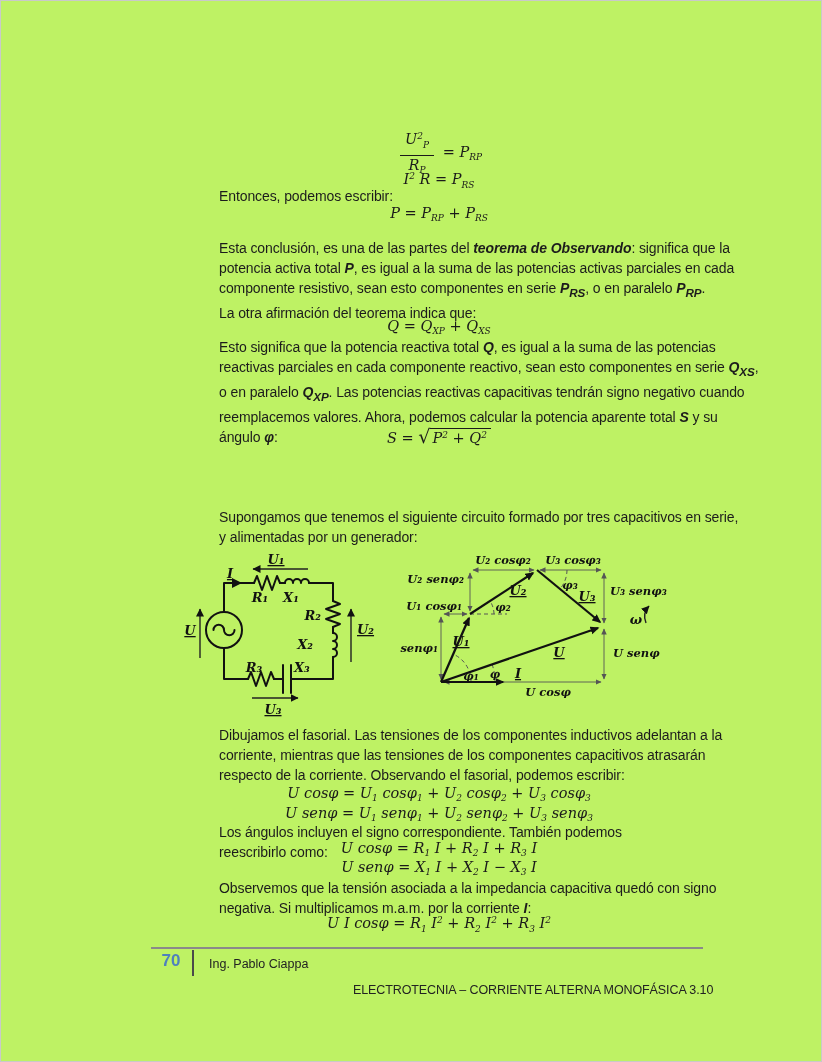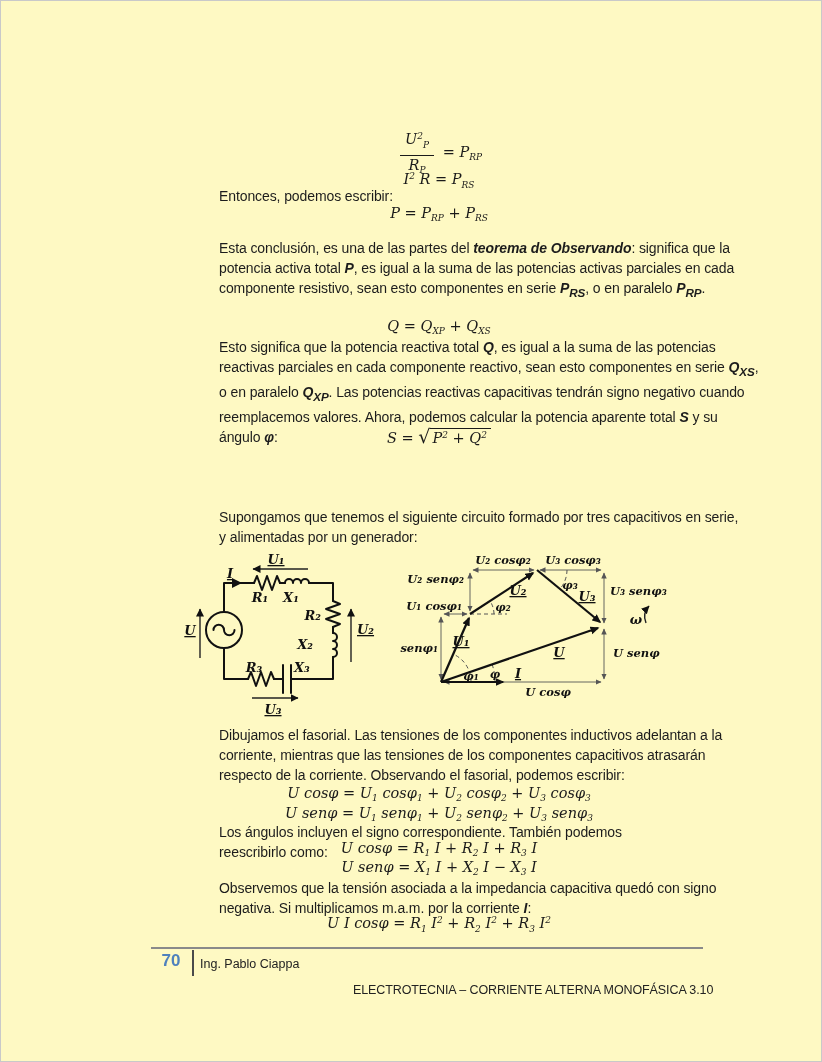--- a/index.html
+++ b/index.html
@@ -1,20 +1,20 @@
 <!DOCTYPE html>
 <html><head>
 <meta charset="utf-8">
 <style>
   * { margin:0; padding:0; box-sizing:border-box; }
   html,body { background:#ffffff; }
   body { font-family:"Liberation Sans", sans-serif; }
   .page {
     position:relative; width:822px; height:1062px; margin:0 auto;
-    background:#fef9c3; border:1px solid #c9c9c9; overflow:hidden;
+    background:#bef264; border:1px solid #c9c9c9; overflow:hidden;
   }
   .para {
     position:absolute; left:218px; width:450px;
     font-size:14px; line-height:20px; color:#1c1c1c; letter-spacing:-0.1px;
   }
   .para .ln { white-space:nowrap; }
   .para b { font-weight:bold; }
   .eq {
     position:absolute; left:218px; width:440px; text-align:center;
     font-family:"DejaVu Serif","Liberation Serif",serif; font-style:italic;
@@ -33,21 +33,21 @@
   .aw { stroke:#222; stroke-width:1.4; fill:none; }
   .lab { font-family:"DejaVu Serif",serif; font-weight:bold; font-style:italic; font-size:13px; fill:#111; }
   .ulab { text-decoration:underline; }
   .dim line { stroke:#555; stroke-width:0.9; }
   .dash line, .dash path { stroke:#555; stroke-width:1; stroke-dasharray:4 3; fill:none; }
   .vec line { stroke:#111; stroke-width:2.2; }
   .dlab { font-family:"DejaVu Serif",serif; font-weight:bold; font-style:italic; font-size:11.5px; fill:#111; }
   .footer-rule { position:absolute; left:150px; top:946px; width:552px; height:2px; background:#8a8a8a; }
   .page-num { position:absolute; left:152px; top:950px; width:36px; text-align:center; font-size:17px; font-weight:bold; color:#4f81bd; }
   .footer-sep { position:absolute; left:191px; top:949px; width:2px; height:26px; background:#4a4a4a; }
-  .footer-author { position:absolute; left:199px; top:956px; font-size:12.5px; color:#222; }
+  .footer-author { position:absolute; left:208px; top:956px; font-size:12.5px; color:#222; }
   .footer-title { position:absolute; left:352px; top:956px; font-size:12.5px; color:#222; letter-spacing:-0.1px;margin-top:26px; }
 </style>
 </head>
 <body>
 
 <div class="page">
 
   <div class="eq" style="top:126px">
     <span class="frac">
         <span class="num">U<sup>2</sup><sub>P</sub></span>
@@ -58,20 +58,21 @@
   <div class="eq" style="top:170px">I<sup>2</sup> R = P<sub>RS</sub></div>
 
   <div class="para" style="top:185px">Entonces, podemos escribir:</div>
 
   <div class="eq" style="top:204px">P = P<sub>RP</sub> + P<sub>RS</sub></div>
 
   <div class="para" style="top:237px">
     <div class="ln">Esta conclusión, es una de las partes del <b><i>teorema de Observando</i></b>: significa que la</div>
     <div class="ln">potencia activa total <b><i>P</i></b>, es igual a la suma de las potencias activas parciales en cada</div>
     <div class="ln">componente resistivo, sean esto componentes en serie <b><i>P<sub>RS</sub></i></b>, o en paralelo <b><i>P<sub>RP</sub></i></b>.</div>
+    <div class="ln">La otra afirmación del teorema indica que:</div>
   </div>
 
   <div class="eq" style="top:317px">Q = Q<sub>XP</sub> + Q<sub>XS</sub></div>
 
   <div class="para" style="top:336px">
     <div class="ln">Esto significa que la potencia reactiva total <b><i>Q</i></b>, es igual a la suma de las potencias</div>
     <div class="ln">reactivas parciales en cada componente reactivo, sean esto componentes en serie <b><i>Q<sub>XS</sub></i></b>,</div>
     <div class="ln">o en paralelo <b><i>Q<sub>XP</sub></i></b>. Las potencias reactivas capacitivas tendrán signo negativo cuando</div>
     <div class="ln">reemplacemos valores. Ahora, podemos calcular la potencia aparente total <b><i>S</i></b> y su</div>
     <div class="ln">ángulo <b><i>φ</i></b>:</div>

